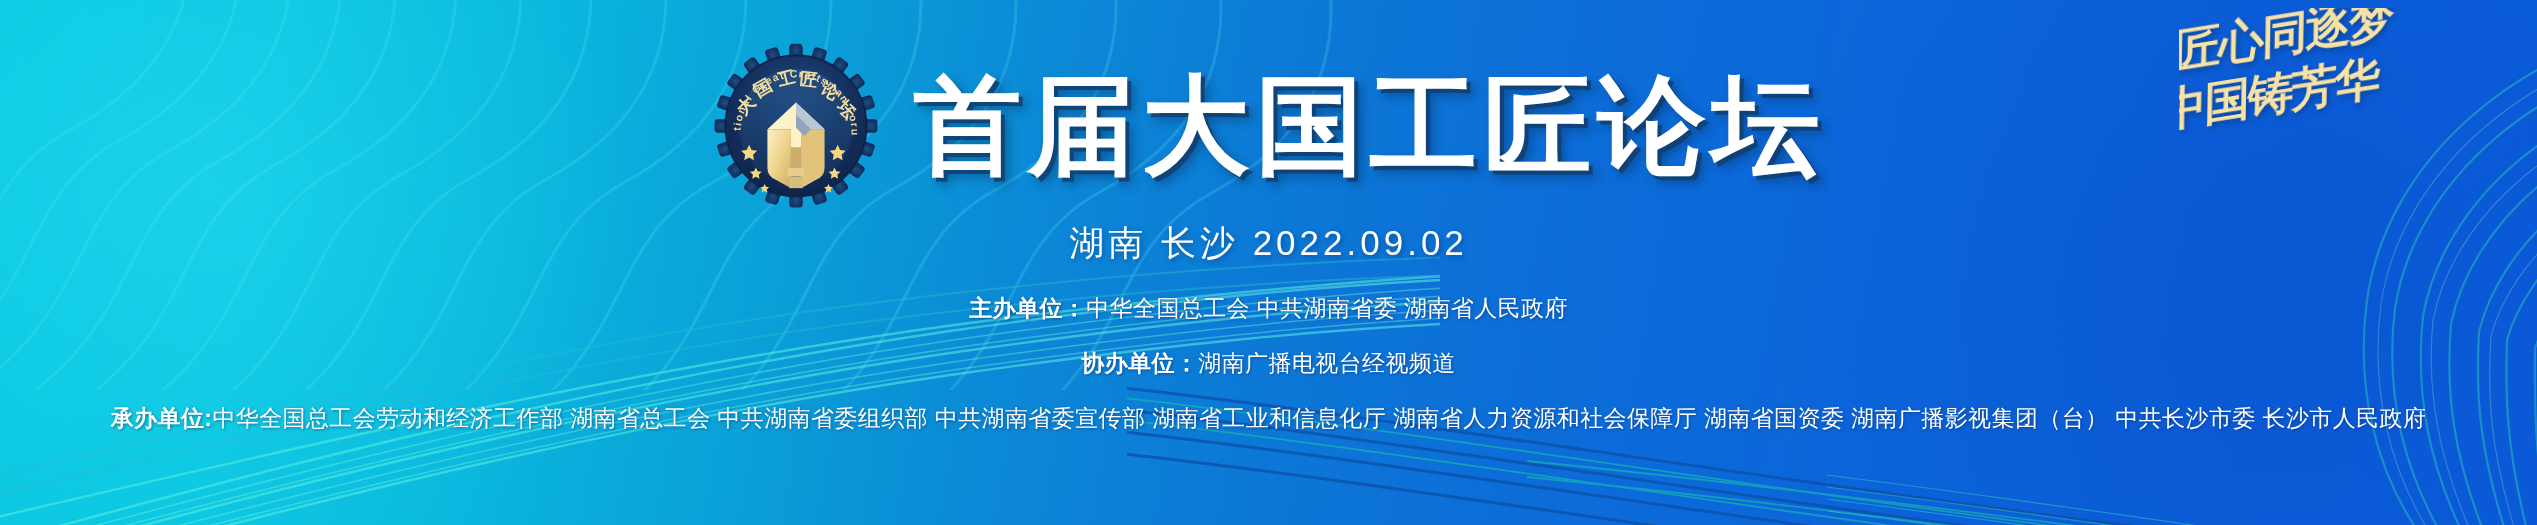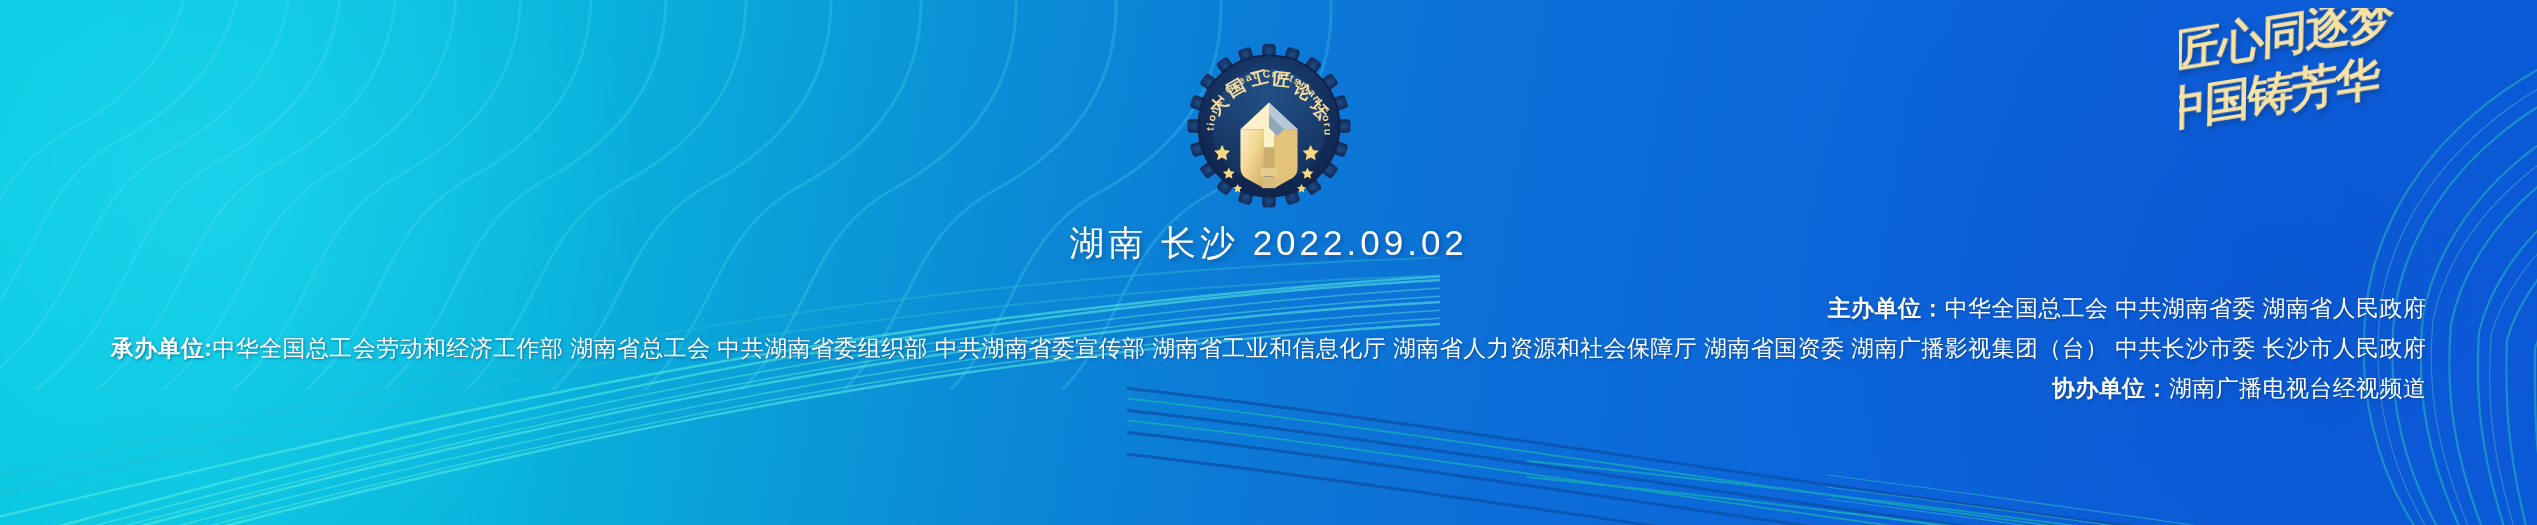--- a/index.html
+++ b/index.html
@@ -105,22 +105,22 @@
     color: #ffffff;
     letter-spacing: 4px;
     white-space: nowrap;
     text-shadow: 2px 2px 5px rgba(10,45,95,.45);
   }
 
   .org-block {
     margin-top: 26px;
     display: flex;
     flex-direction: column;
-    align-items: flex-end;
-    gap: 9px;
+    align-items: center;
+    gap: 24px;
   }
   .org-line {
     font-size: 23px;
     color: #ffffff;
     white-space: nowrap;
     letter-spacing: .4px;
     text-shadow: 1px 1px 3px rgba(10,45,95,.55);
   }
   .org-line b { font-weight: bold; }
   .org-line .val { font-weight: normal; }
@@ -318,33 +318,34 @@
         <g fill="#f6d87e">
           <path d="M44,128 l3.4,7.2 7.8,1 -5.7,5.6 1.4,7.8 -6.9,-3.8 -6.9,3.8 1.4,-7.8 -5.7,-5.6 7.8,-1 z" transform="scale(0.85) translate(8,16)"></path>
           <path d="M156,128 l3.4,7.2 7.8,1 -5.7,5.6 1.4,7.8 -6.9,-3.8 -6.9,3.8 1.4,-7.8 -5.7,-5.6 7.8,-1 z" transform="scale(0.85) translate(20,16)"></path>
           <path d="M52,152 l2.4,5 5.4,.7 -4,3.9 1,5.4 -4.8,-2.6 -4.8,2.6 1,-5.4 -4,-3.9 5.4,-.7 z" transform="scale(0.9) translate(6,14)"></path>
           <path d="M148,152 l2.4,5 5.4,.7 -4,3.9 1,5.4 -4.8,-2.6 -4.8,2.6 1,-5.4 -4,-3.9 5.4,-.7 z" transform="scale(0.9) translate(14,14)"></path>
           <path d="M62,170 l1.7,3.5 3.8,.5 -2.8,2.7 .7,3.8 -3.4,-1.8 -3.4,1.8 .7,-3.8 -2.8,-2.7 3.8,-.5 z" transform="scale(0.95) translate(4,8)"></path>
           <path d="M138,170 l1.7,3.5 3.8,.5 -2.8,2.7 .7,3.8 -3.4,-1.8 -3.4,1.8 .7,-3.8 -2.8,-2.7 3.8,-.5 z" transform="scale(0.95) translate(8,8)"></path>
         </g>
       </svg>
 
+      <div class="main-title">首届大国工匠论坛</div>
     </div>
 
     <div class="subtitle">湖南 长沙  2022.09.02</div>
 
     <div class="org-block">
       <div class="org-line">
         <b>主办单位：</b><b class="val">中华全国总工会  中共湖南省委  湖南省人民政府</b>
       </div>
       <div class="org-line">
-        <b>承办单位:</b><b class="val">中华全国总工会劳动和经济工作部  湖南省总工会  中共湖南省委组织部  中共湖南省委宣传部  湖南省工业和信息化厅  湖南省人力资源和社会保障厅  湖南省国资委  湖南广播影视集团（台）   中共长沙市委  长沙市人民政府</b>
+        <b>协办单位：</b><b class="val">湖南广播电视台经视频道</b>
       </div>
       <div class="org-line">
-        <b>协办单位：</b><b class="val">湖南广播电视台经视频道</b>
+        <b>承办单位:</b><b class="val">中华全国总工会劳动和经济工作部  湖南省总工会  中共湖南省委组织部  中共湖南省委宣传部  湖南省工业和信息化厅  湖南省人力资源和社会保障厅  湖南省国资委  湖南广播影视集团（台）   中共长沙市委  长沙市人民政府</b>
       </div>
     </div>
   </div>
 
   <div class="calligraphy">
     <svg viewBox="0 0 340 135">
       <g font-family="DejaVu Serif, Liberation Serif, serif" font-weight="bold" fill="#f7e2a4" font-size="46">
         <text x="6" y="58" transform="rotate(-9 6 58) skewX(-10)" style="letter-spacing:-2px;filter:drop-shadow(2px 3px 3px rgba(8,45,100,.55))">匠心同逐梦</text>
         <text x="2" y="116" transform="rotate(-9 2 116) skewX(-10)" style="letter-spacing:-2px;filter:drop-shadow(2px 3px 3px rgba(8,45,100,.55))">中国铸芳华</text>
       </g>

